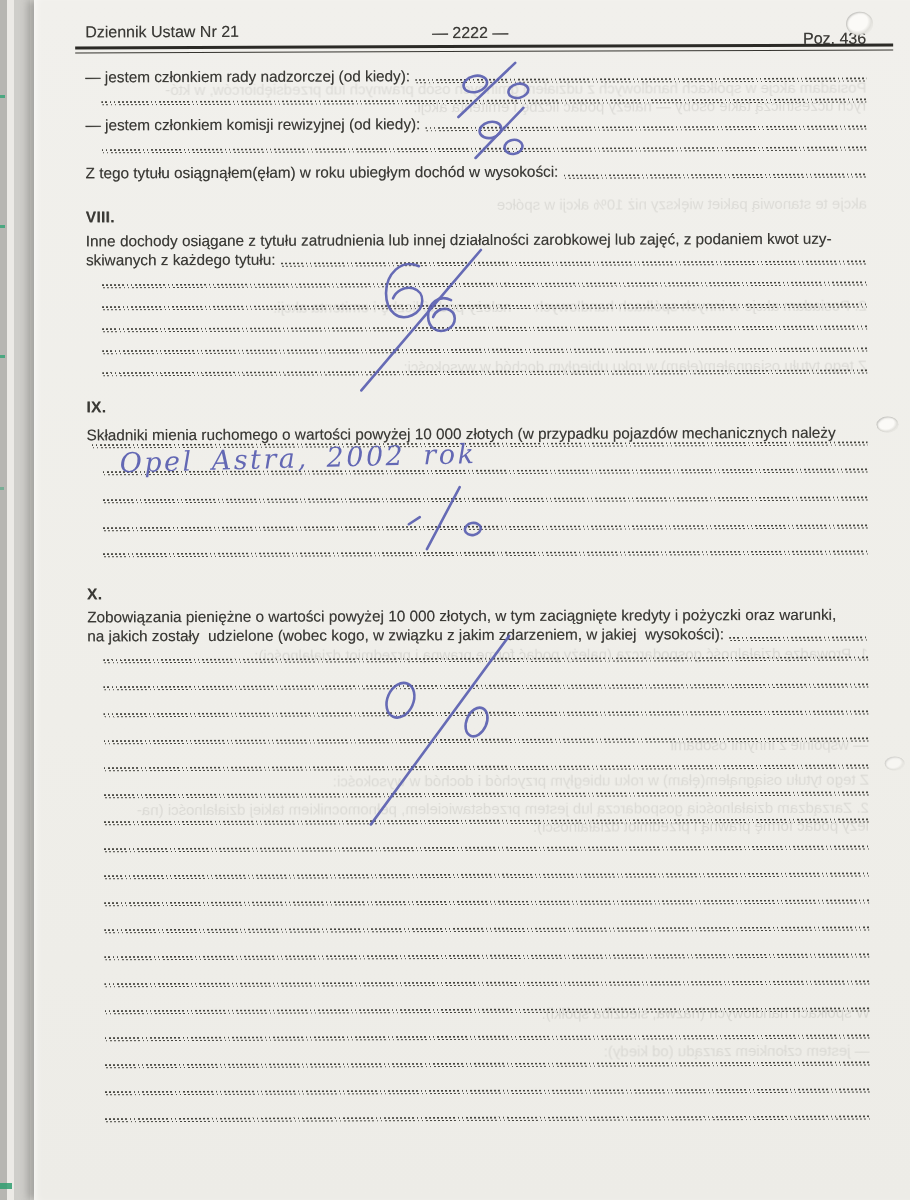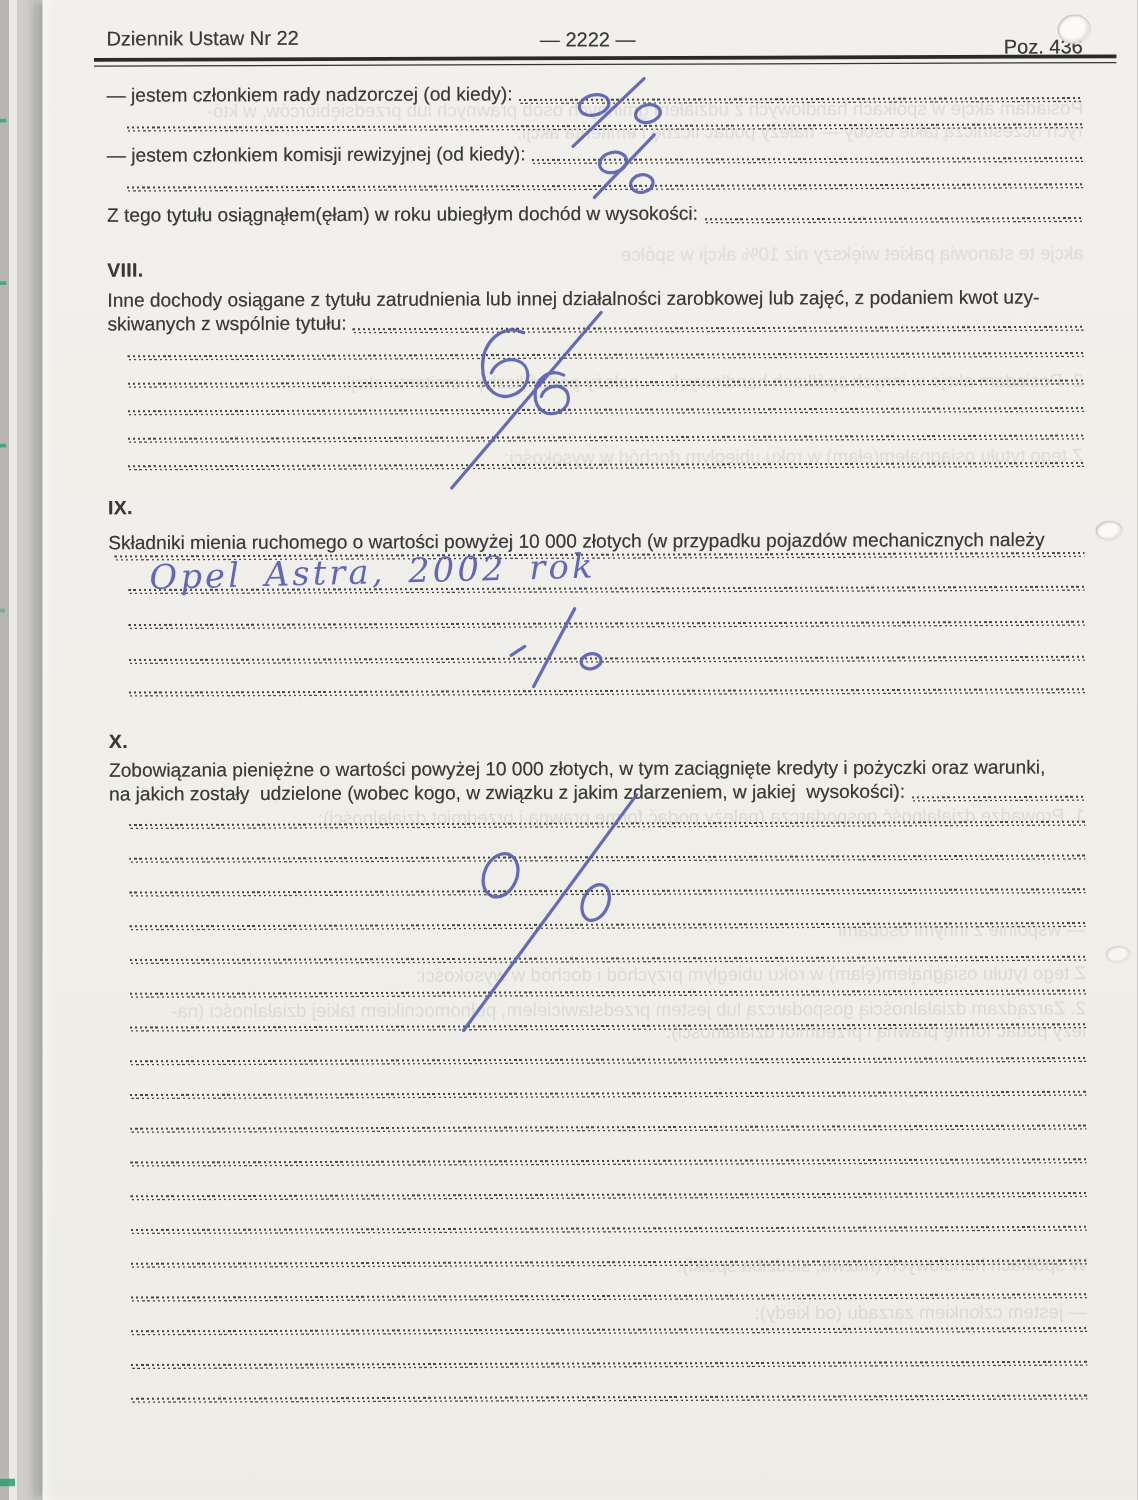--- a/index.html
+++ b/index.html
@@ -81,21 +81,21 @@
     <div class="ghost" style="top:358px">Z tego tytułu osiągnąłem(ęłam) w roku ubiegłym dochód w wysokości:</div>
     <div class="ghost" style="top:646px">1. Prowadzę działalność gospodarczą (należy podać formę prawną i przedmiot działalności):</div>
     <div class="ghost" style="top:737px">— wspólnie z innymi osobami</div>
     <div class="ghost" style="top:772px">Z tego tytułu osiągnąłem(ęłam) w roku ubiegłym przychód i dochód w wysokości:</div>
     <div class="ghost" style="top:800px">2. Zarządzam działalnością gospodarczą lub jestem przedstawicielem, pełnomocnikiem takiej działalności (na-</div>
     <div class="ghost" style="top:818px">leży podać formę prawną i przedmiot działalności):</div>
     <div class="ghost" style="top:1005px">W spółkach handlowych (nazwa, siedziba spółki):</div>
     <div class="ghost" style="top:1043px">— jestem członkiem zarządu (od kiedy):</div>
 
     <div class="header-row pr">
-      <span class="hdr-journal">Dziennik Ustaw Nr 22</span>
+      <span class="hdr-journal">Dziennik Ustaw Nr 21</span>
       <span class="hdr-pageno">— 2222 —</span>
       <span class="hdr-poz">Poz. 436</span>
     </div>
     <div class="rule"></div>
 
     <div class="row flexrow pr" style="top:66px">
       <span class="lbl">— jestem członkiem rady nadzorczej (od kiedy):</span>
       <span class="leader"></span>
     </div>
     <div class="row flexrow pr" style="top:114px">
@@ -108,21 +108,21 @@
       </div>
 
     <div class="row flexrow pr" style="top:162px">
       <span class="lbl">Z tego tytułu osiągnąłem(ęłam) w roku ubiegłym dochód w wysokości:</span>
       <span class="leader"></span>
     </div>
 
     <div class="row pr sec-num" style="top:206px">VIII.</div>
     <div class="row pr para" style="top:230px">Inne dochody osiągane z tytułu zatrudnienia lub innej działalności zarobkowej lub zajęć, z podaniem kwot uzy-</div>
     <div class="row flexrow pr" style="top:249px">
-      <span class="lbl">skiwanych z wspólnie tytułu:</span>
+      <span class="lbl">skiwanych z każdego tytułu:</span>
       <span class="leader"></span>
     </div>
     <div class="blanks">
         <div class="dotline" style="top: 283px;"></div>
         <div class="dotline" style="top: 305px;"></div>
         <div class="dotline" style="top: 327px;"></div>
         <div class="dotline" style="top: 349px;"></div>
         <div class="dotline" style="top: 371px;"></div>
       </div>
 

